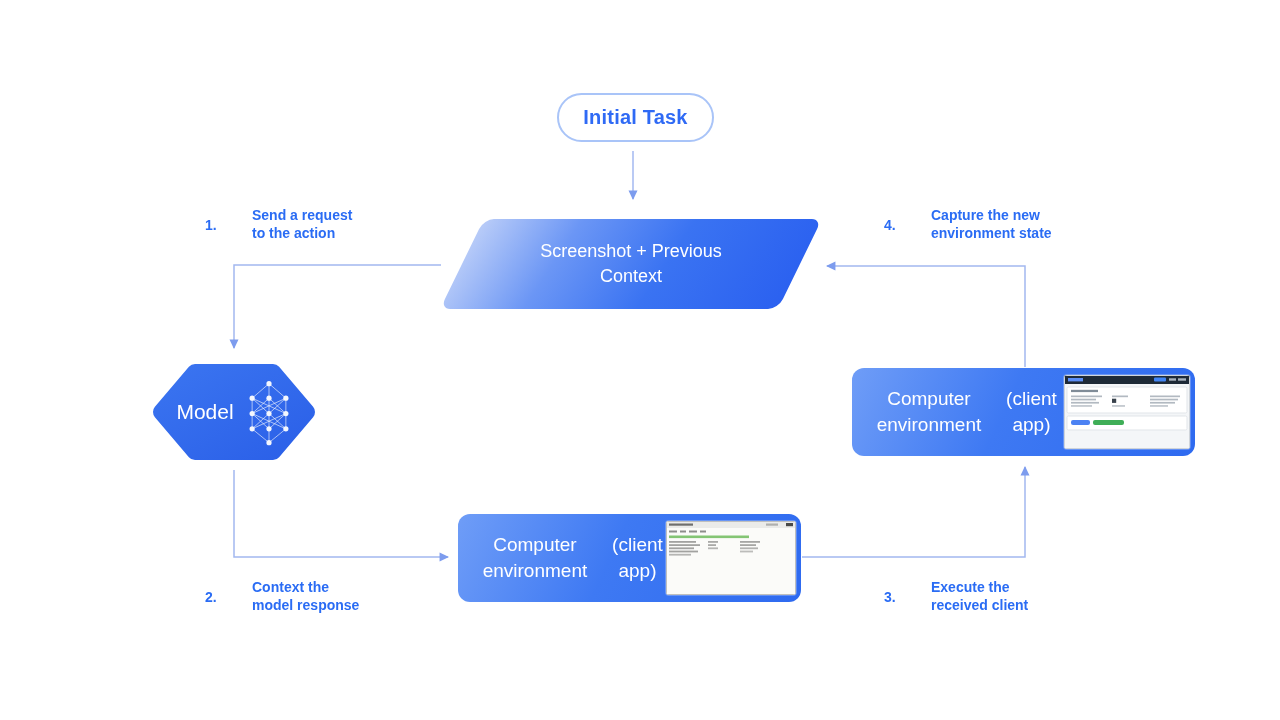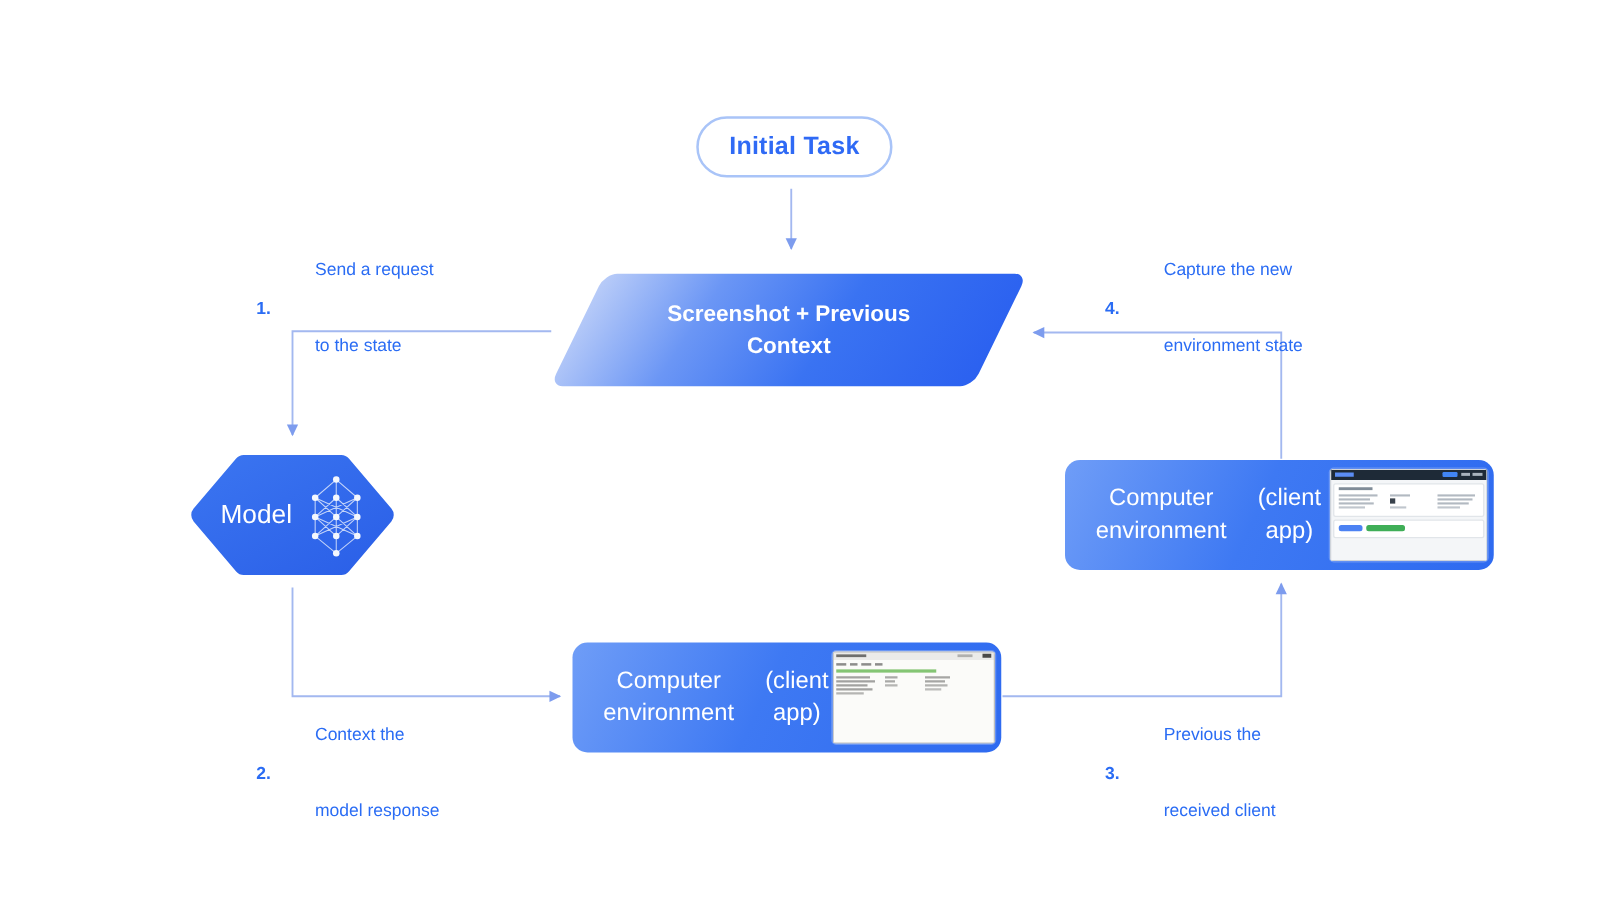--- a/index.html
+++ b/index.html
@@ -13,21 +13,21 @@
   
   .pill{left:557px;top:93px;width:153px;height:45px;border:2px solid #a9c4f8;border-radius:26px;
         display:flex;align-items:center;justify-content:center;background:#ffffff;}
   .pill span{color:#2f6af5;font-size:20px;font-weight:600;letter-spacing:.2px;}
 
   
   .para-shape{left:462px;top:219px;width:338px;height:90px;border-radius:10px;
         transform:skewX(-26deg);
         background:linear-gradient(100deg,#b9ccf8 0%,#6b96f5 28%,#3a73f2 60%,#2b61f0 100%);}
   .para-label{left:440px;top:219px;width:382px;height:90px;display:flex;flex-direction:column;
-        align-items:center;justify-content:center;color:#ffffff;font-size:18px;font-weight:700;
+        align-items:center;justify-content:center;color:#ffffff;font-size:18px;font-weight:400;
         line-height:25px;text-align:left;}
 
   
   .hex{left:152px;top:363px;width:164px;height:98px;}
   .hex-content{position:absolute;left:0;top:0;width:100%;height:100%;display:flex;align-items:center;
         justify-content:center;gap:12px;color:#ffffff;font-size:21px;font-weight:500;}
 
   
   .envbox{width:343px;height:88px;border-radius:12px;
         background:linear-gradient(115deg,#6f9df7 0%,#3e79f3 45%,#2e6af0 100%);
@@ -36,21 +36,21 @@
   .envbox-right{left:852px;top:368px;}
   .env-label{width:205px;margin-left:8px;color:#ffffff;font-size:19px;font-weight:500;
         line-height:26px;text-align:center;display:flex;flex-direction:row;}
   .thumb{position:absolute;top:7px;border-radius:3px;overflow:hidden;box-shadow:0 0 0 1px rgba(255,255,255,.25);}
   .thumb-bottom{left:208px;width:130px;height:74px;}
   .thumb-right{left:212px;width:126px;height:74px;}
 
   
   .step{position:absolute;z-index:2;display:flex;align-items:center;color:#2a6cf4;}
   .step .num{font-size:14px;font-weight:700;width:16px;}
-  .step .lines{margin-left:31px;font-size:14px;font-weight:400;line-height:17.5px;display:flex;flex-direction:column;gap:43px;}
+  .step .lines{margin-left:31px;font-size:14px;font-weight:700;line-height:17.5px;display:flex;flex-direction:column;}
   .step1{left:205px;top:207px;}
   .step4{left:884px;top:207px;}
   .step2{left:205px;top:579px;}
   .step3{left:884px;top:579px;}
 </style>
 </head>
 <body>
 
 <div class="canvas">
 
@@ -178,21 +178,21 @@
         <rect x="29" y="45" width="31" height="5" rx="2" fill="#3fae57"></rect>
         <rect x="0.5" y="0.5" width="125" height="73" fill="none" stroke="#cfd4da" stroke-width="1"></rect>
       </svg>
     </div>
   </div>
 
   <div class="step step1">
     <span class="num">1.</span>
     <span class="lines">
       <span>Send a request</span>
-      <span>to the state</span>
+      <span>to the action</span>
     </span>
   </div>
 
   <div class="step step4">
     <span class="num">4.</span>
     <span class="lines">
       <span>Capture the new</span>
       <span>environment state</span>
     </span>
   </div>
@@ -201,18 +201,18 @@
     <span class="num">2.</span>
     <span class="lines">
       <span>Context the</span>
       <span>model response</span>
     </span>
   </div>
 
   <div class="step step3">
     <span class="num">3.</span>
     <span class="lines">
-      <span>Previous the</span>
+      <span>Execute the</span>
       <span>received client</span>
     </span>
   </div>
 
 </div>
 
 </body></html>

